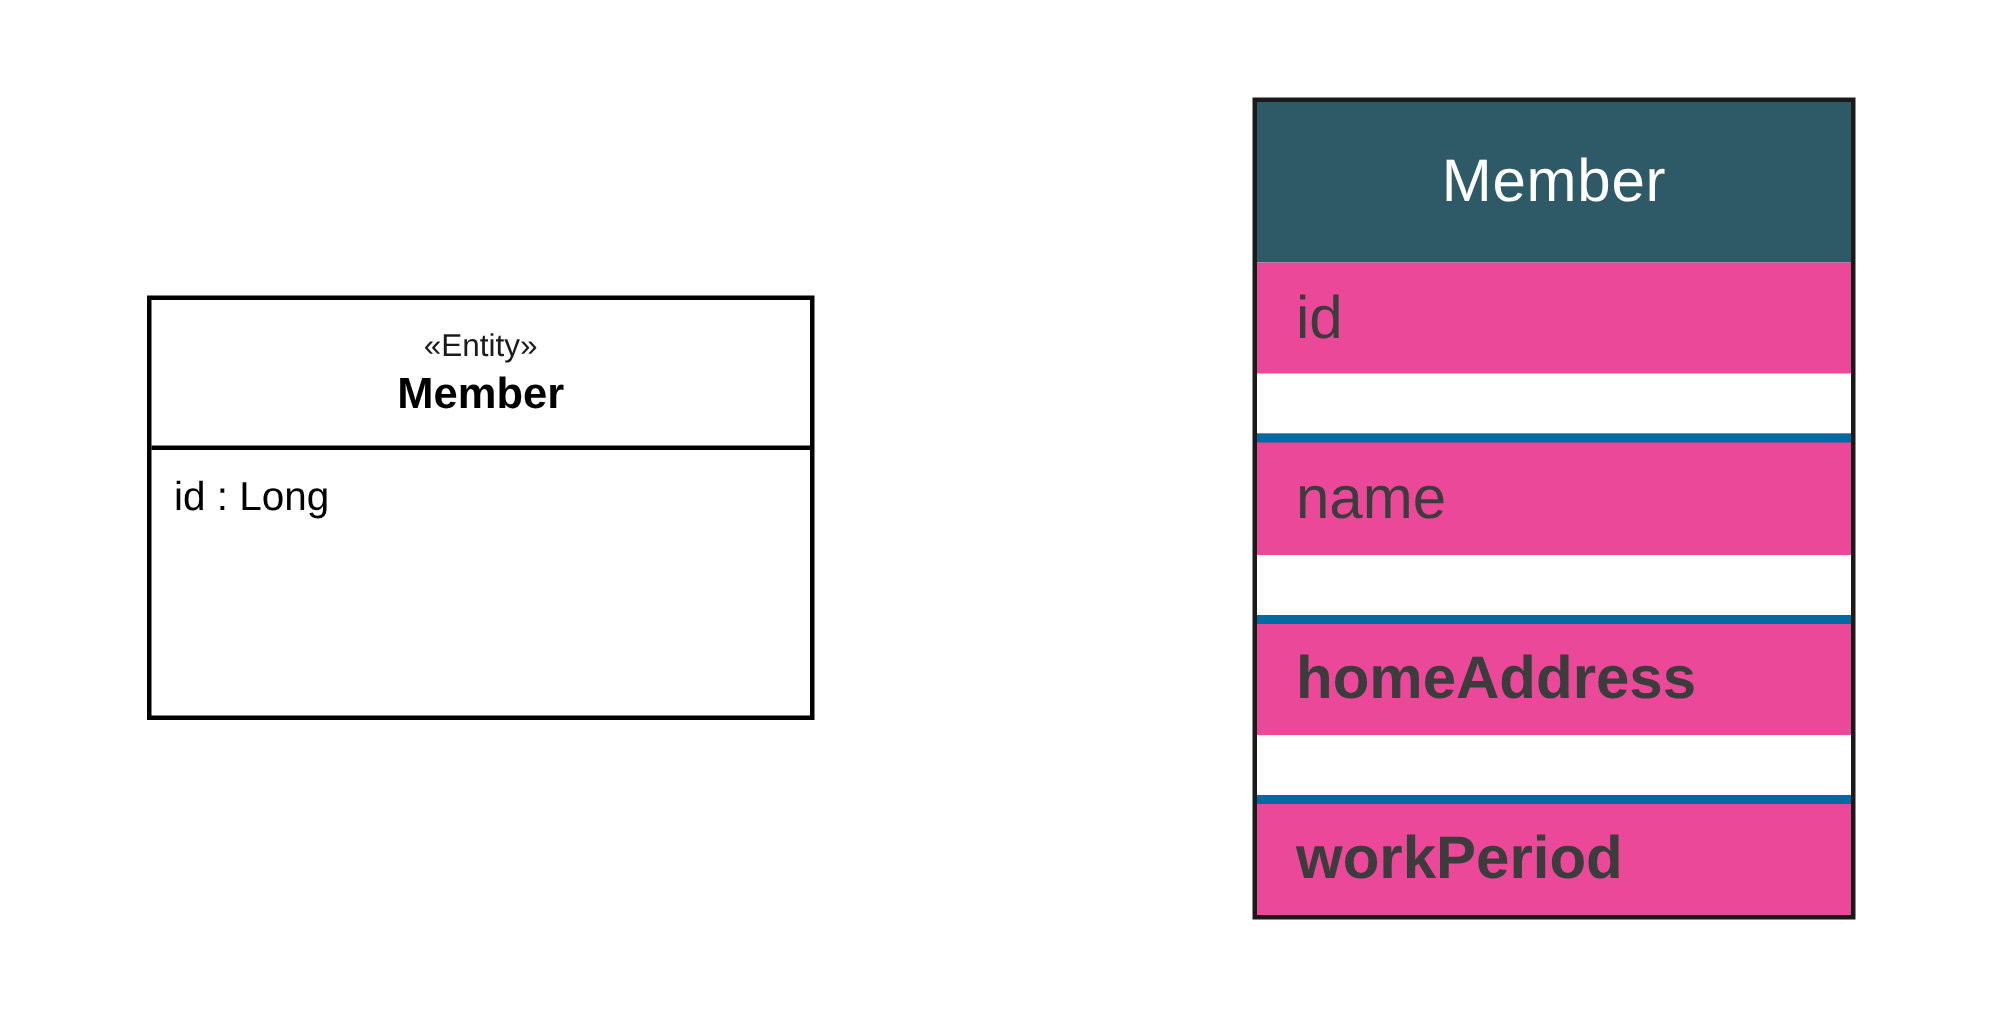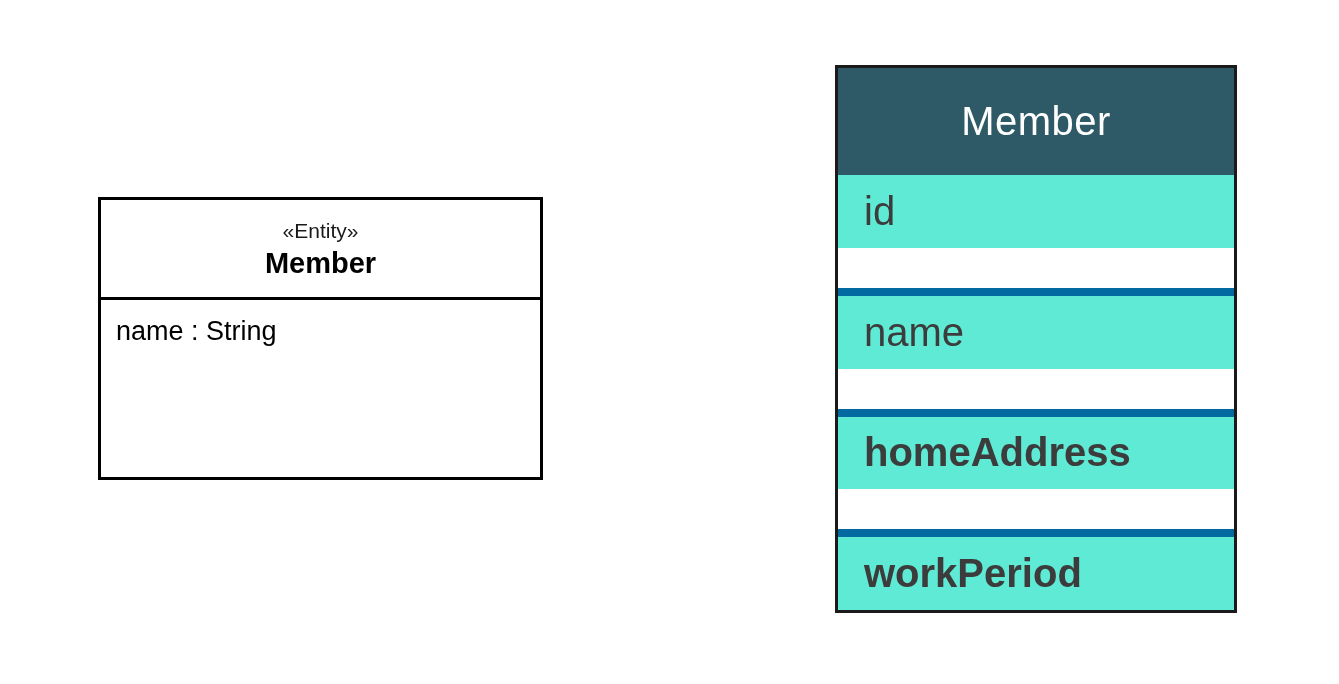--- a/index.html
+++ b/index.html
@@ -64,39 +64,39 @@
     display: flex; align-items: center; justify-content: center;
     font-size: 40px;
     letter-spacing: 0.5px;
   }
   .table-row {
     flex: 1 1 auto;
     display: flex; align-items: center;
     padding-left: 26px;
     font-size: 40px;
     color: #3c3c3c;
-    background: #5eead4;
+    background: #ec4899;
   }
   .table-row + .table-row {
-    border-top: 8px solid #0369a1;
+    border-top: 6px solid #0369a1;
     margin-top: 40px;
   }
 </style>
 </head>
 <body>
 
 <div class="canvas">
 
   <div class="uml-box">
     <div class="uml-header">
       <div class="uml-stereotype">«Entity»</div>
       <div class="uml-name">Member</div>
     </div>
     <div class="uml-attrs">
-      <div class="uml-attr">name : String</div>
+      <div class="uml-attr">id : Long</div>
     </div>
   </div>
 
   <div class="table-box">
     <div class="table-header" style="background: rgb(46, 89, 102); color: rgb(255, 255, 255);">Member</div>
     <div class="table-row">id</div>
     <div class="table-row">name</div>
     <div class="table-row bold">homeAddress</div>
     <div class="table-row bold">workPeriod</div>
   </div>

